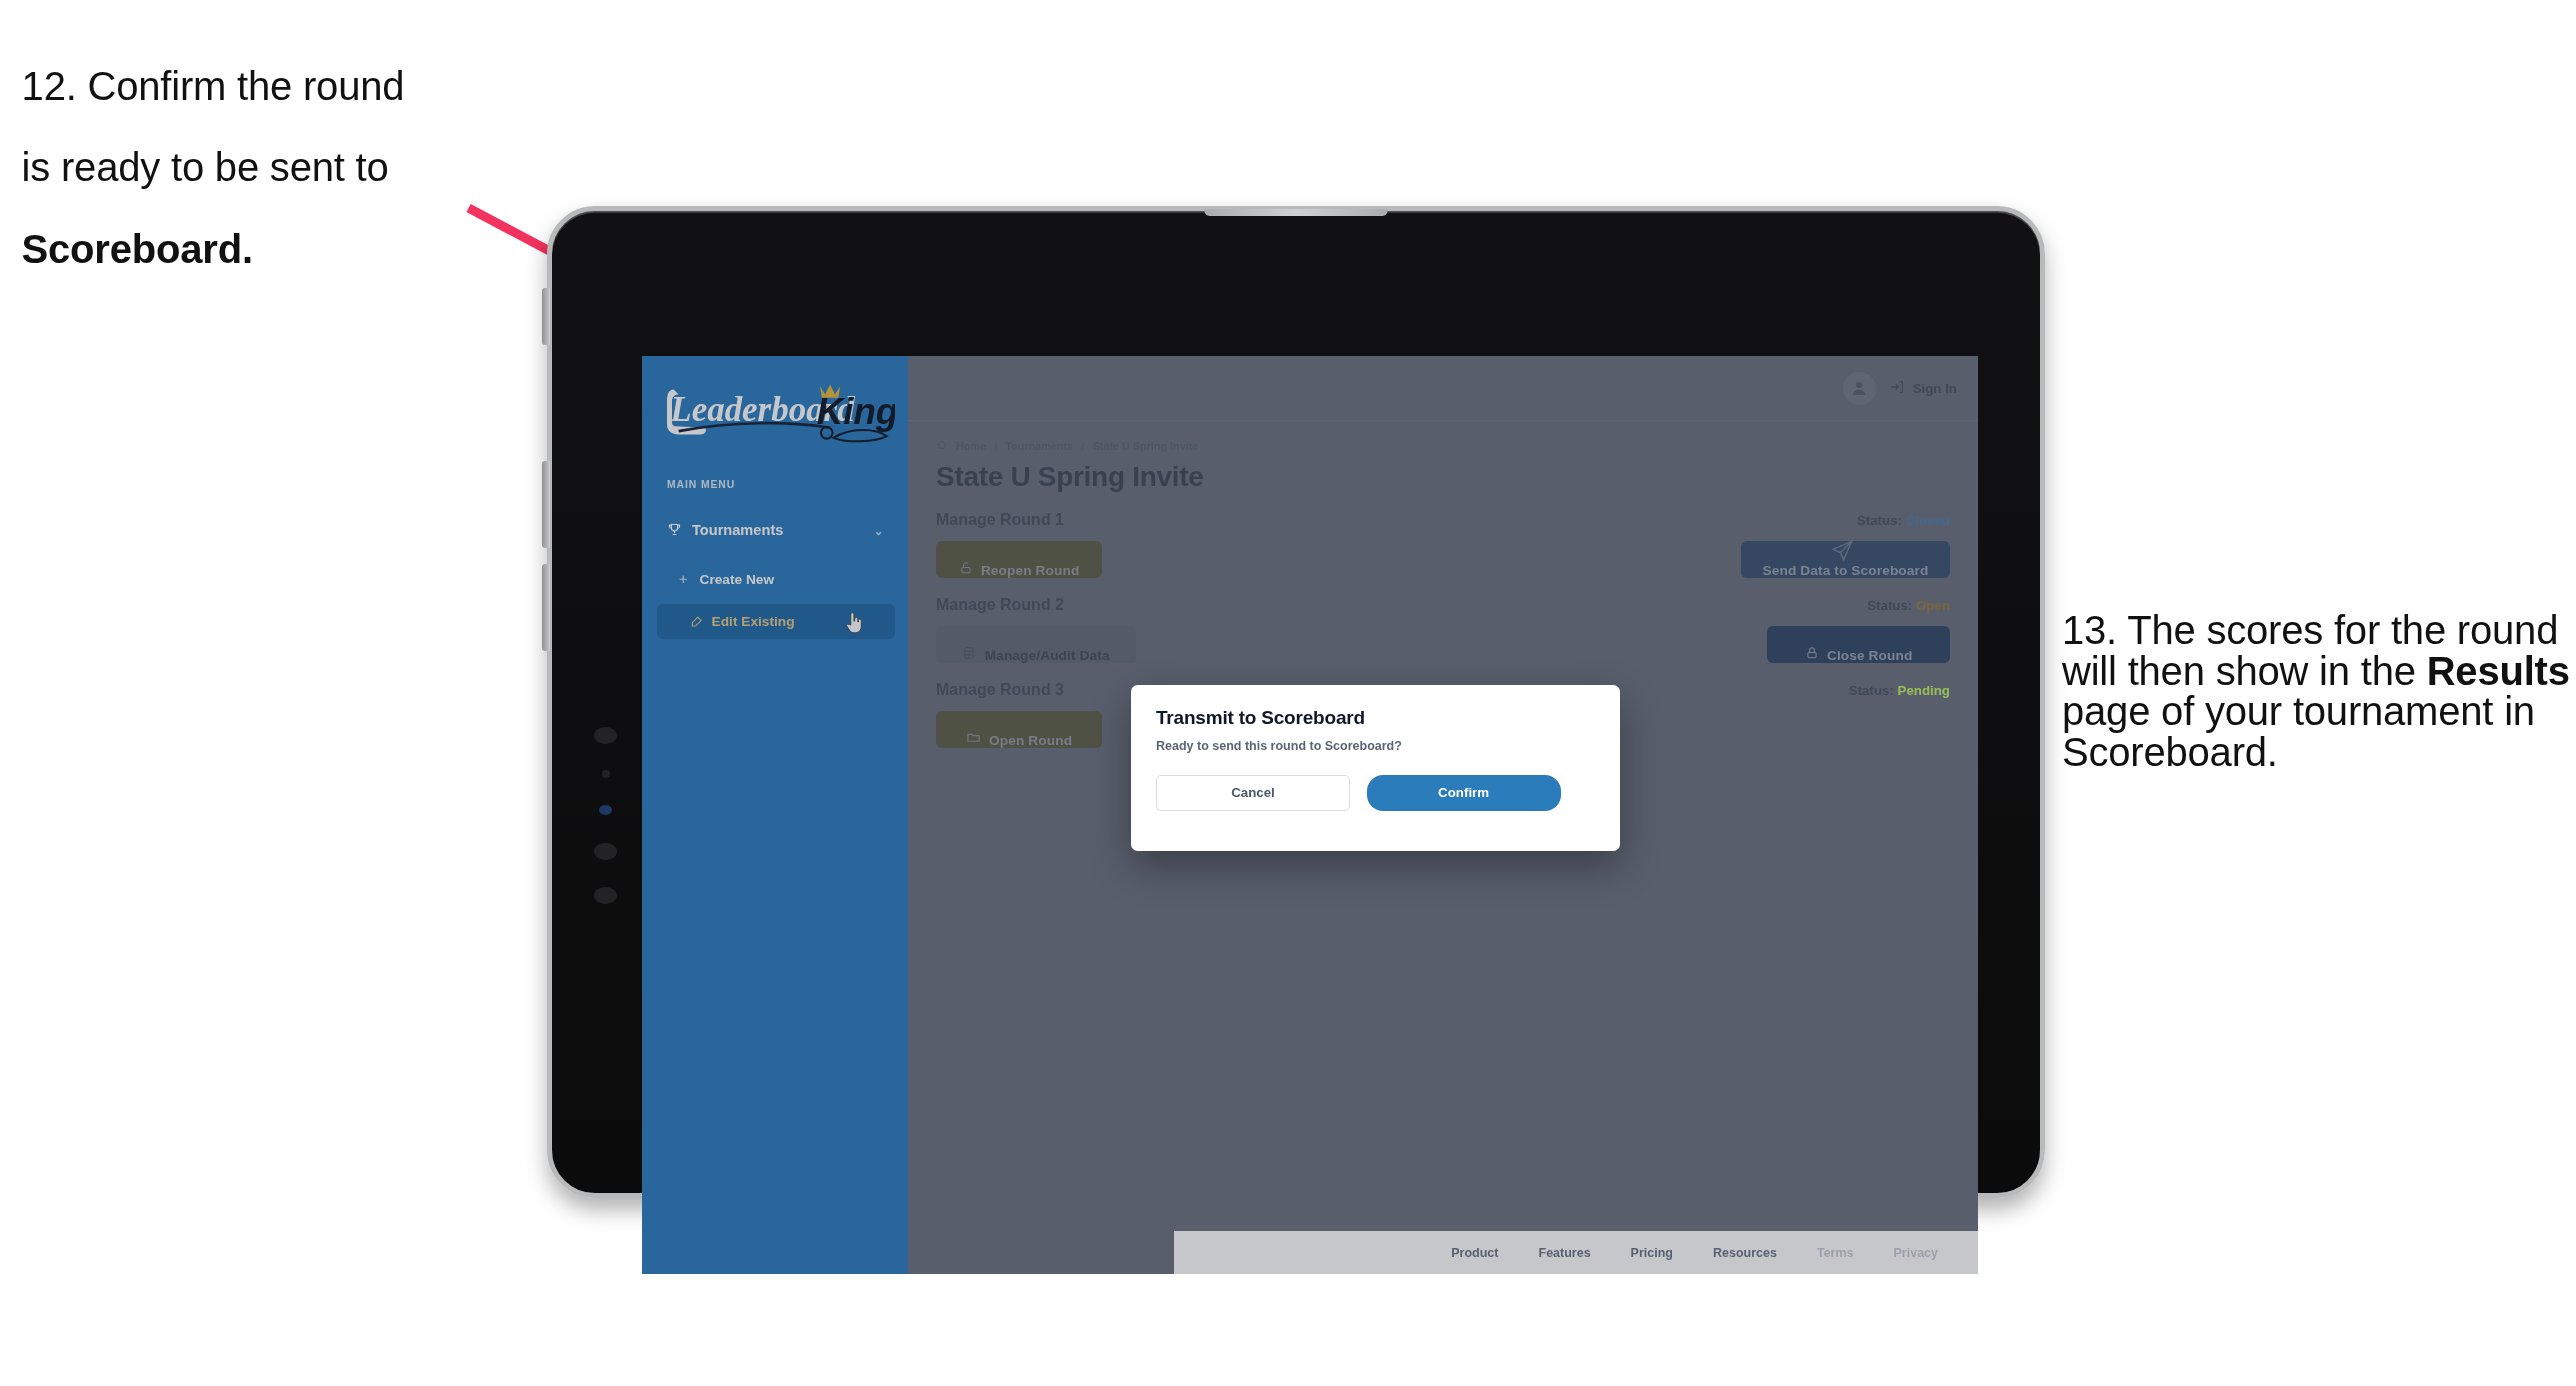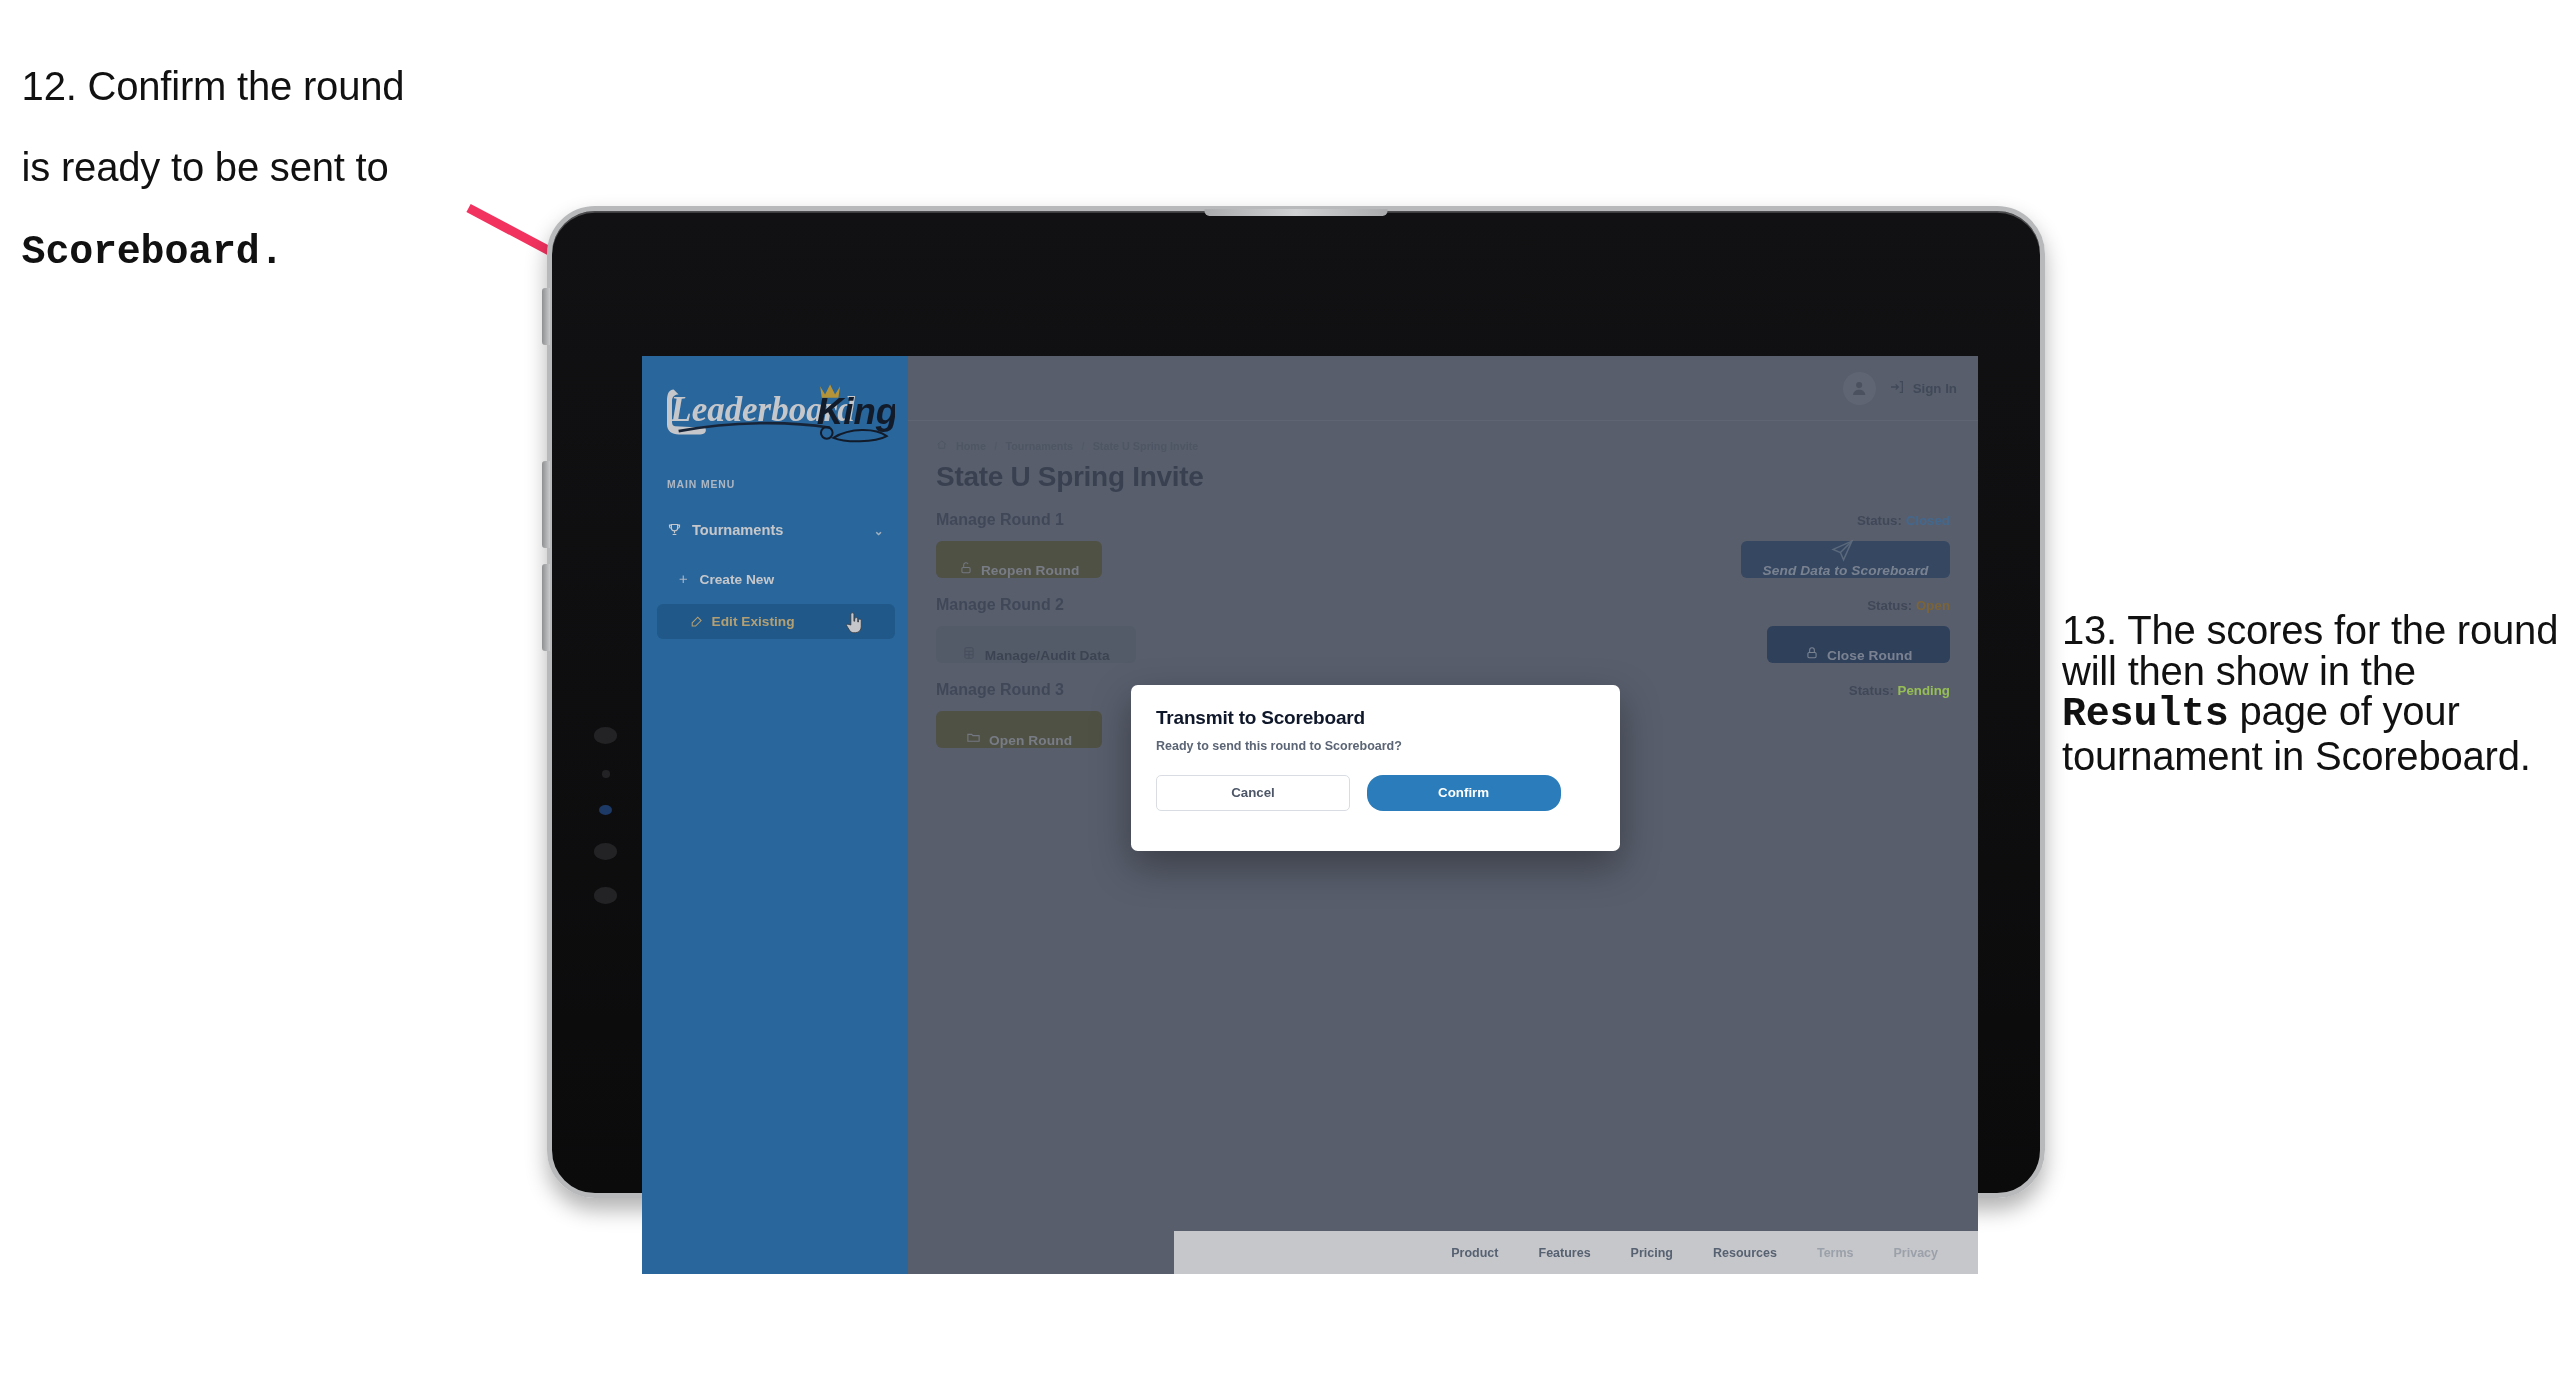--- a/index.html
+++ b/index.html
@@ -16,21 +16,21 @@
     position: absolute;
     color: #111111;
     font-size: 40px;
     line-height: 1.02;
     letter-spacing: -0.2px;
     font-weight: 400;
     white-space: pre-line;
   }
   #caption-left { left: 21.6px; top: 25px; width: 632px; }
   #caption-right { left: 2062px; top: 569px; width: 516px; }
-  .caption b { font-weight: 700; font-family: Liberation Mono, monospace; }
+  .caption b { font-weight: 700; }
 
   
   #arrow-svg { position: absolute; left: 0; top: 0; width: 2576px; height: 1386px; pointer-events: none; }
 
   
   #tablet {
     position: absolute;
     left: 547px; top: 206px;
     width: 1498px; height: 992px;
     background: linear-gradient(180deg,#111113 0%, #0b0b0c 100%);
@@ -149,21 +149,21 @@
   .round-actions { margin-top: 11.6px; display:flex; align-items:center; justify-content:space-between; }
 
   .btn {
     display:inline-flex; align-items:flex-end; justify-content:center; gap: 8.3px;
     height: 37px; padding: 0 21.6px; border-radius: 5.8px;
     font-size: 13.7px; font-weight: 700; letter-spacing: 0.1px;
     border: none; position: relative;
   }
   .btn-olive { background:#61604c; color:#959aa3; min-width: 166px; }
   .btn-ghost { background:#666e7b; color:#454e5e; min-width: 200px; }
-  .btn-navy { background:#3c5372; color:#98a2b1; min-width: 208px; font-style: italic; }
+  .btn-navy { background:#3c5372; color:#98a2b1; min-width: 208px; }
   .btn-navy2 { background:#34496a; color:#99a3b2; min-width: 183px; }
   .btn .bgico { position:absolute; left:50%; top:-3.3px; transform:translateX(-15px); opacity:.55; }
 
   
   #footer {
     position: absolute; left: 266px; right: 0; bottom: 0; height: 43px;
     background: #ffffff;
     display:flex; align-items:center; justify-content:flex-end;
     gap: 40px; padding-right: 40px;
   }

